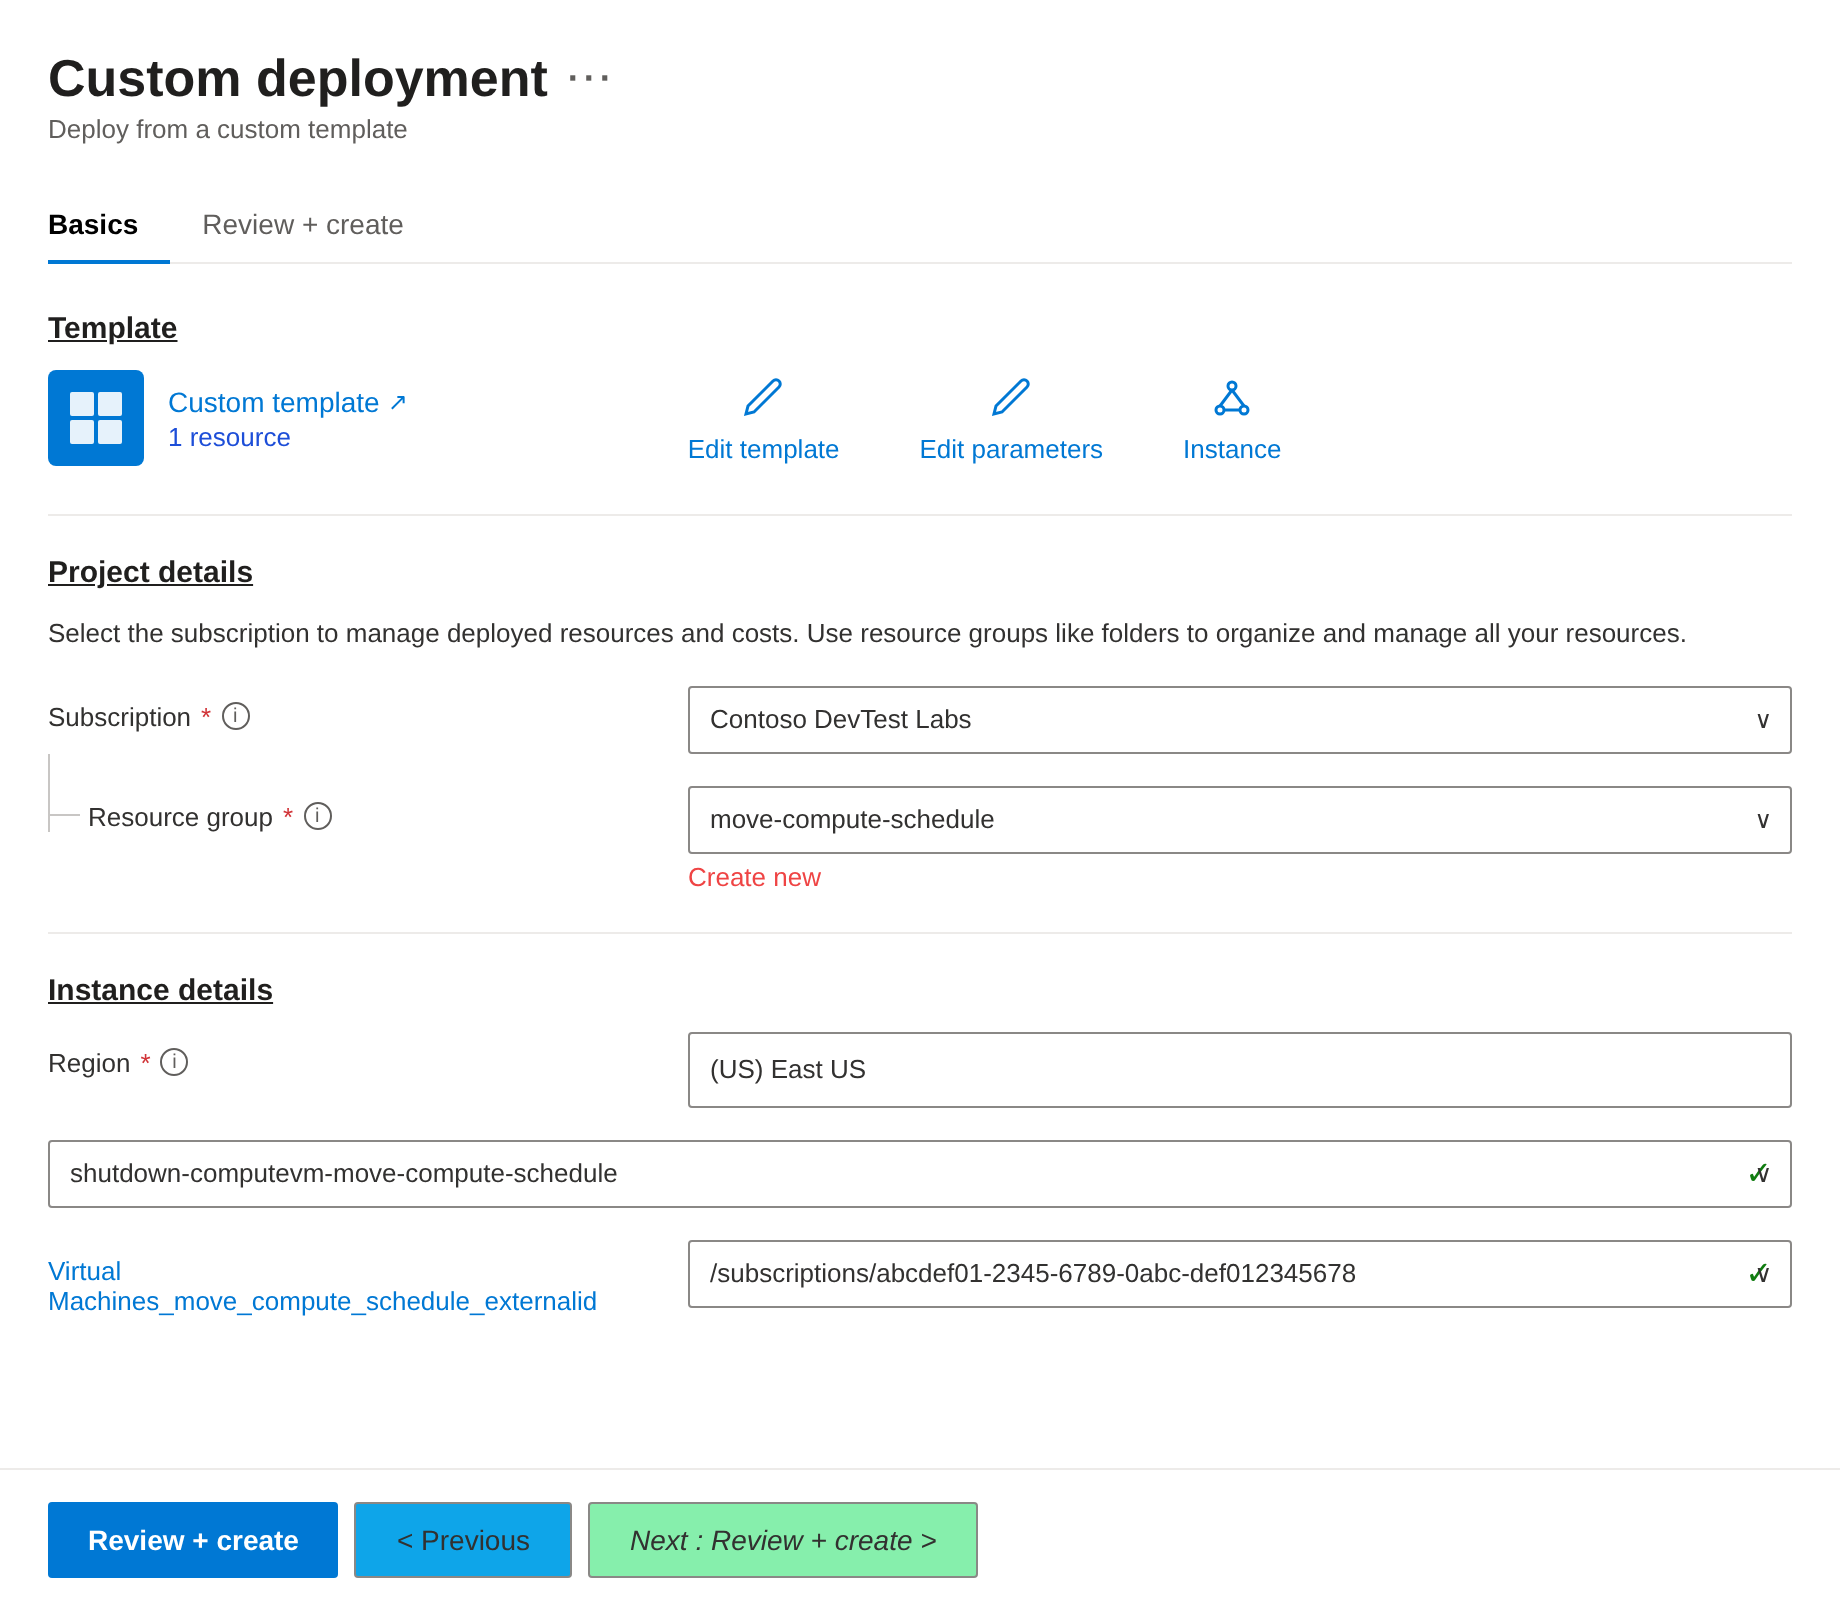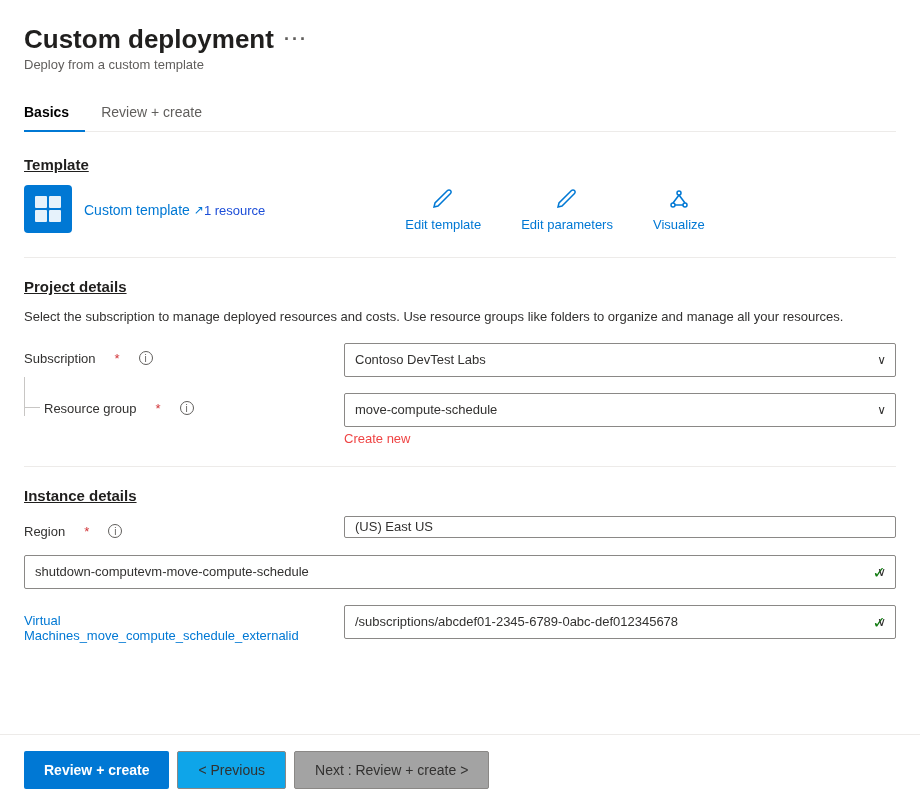--- a/index.html
+++ b/index.html
@@ -81,22 +81,21 @@
       justify-content: center;
       flex-shrink: 0;
     }
     .template-icon svg {
       width: 32px;
       height: 32px;
       fill: white;
     }
     .template-info {
       display: flex;
-      flex-direction: row;
-      align-items: flex-end;
+      flex-direction: column;
     }
     .template-link {
       color: #0078d4;
       font-size: 14px;
       cursor: pointer;
       display: flex;
       align-items: center;
       gap: 4px;
       text-decoration: none;
     }
@@ -144,21 +143,21 @@
     .form-label-col {
       width: 320px;
       flex-shrink: 0;
       padding-top: 8px;
     }
     .form-label {
       font-size: 13px;
       color: #323130;
       display: flex;
       align-items: center;
-      gap: 19px;
+      gap: 5px;
     }
     .form-label .required {
       color: #d13438;
     }
     .form-label .info-icon {
       width: 14px;
       height: 14px;
       border: 1px solid #605e5c;
       border-radius: 50%;
       display: inline-flex;
@@ -199,21 +198,21 @@
       font-size: 12px;
     }
     .form-input {
       width: 100%;
       padding: 6px 10px;
       border: 1px solid #8a8886;
       border-radius: 2px;
       font-size: 13px;
       color: #323130;
       background: #fff;
-      height: 22px;
+      height: 38px;
     }
     .create-new-link {
       color: #ef4444;
       font-size: 13px;
       cursor: pointer;
       margin-top: 4px;
       display: inline-block;
     }
     .resource-group-row {
       display: flex;
@@ -289,28 +288,29 @@
       background: #0ea5e9;
       color: #323130;
       border: 1px solid #8a8886;
       padding: 8px 20px;
       font-size: 14px;
       border-radius: 2px;
       cursor: pointer;
       height: 38px;
     }
     .btn-next {
-      background: #a3a3a3;
+      background: #86efac;
       color: #323130;
       border: 1px solid #8a8886;
       padding: 8px 20px;
       font-size: 14px;
       border-radius: 2px;
       cursor: pointer;
       height: 38px;
+      font-style: italic;
     }
     .content-area {
       padding-bottom: 100px;
     }
     .divider-line {
       border: none;
       border-top: 1px solid #edebe9;
       margin: 20px 0;
     }
   </style>
@@ -375,21 +375,21 @@
 
           <div class="template-action">
             <svg viewBox="0 0 24 24" xmlns="http://www.w3.org/2000/svg">
               <circle cx="12" cy="6" r="2" stroke="#0078d4" stroke-width="1.5" fill="none"></circle>
               <circle cx="6" cy="18" r="2" stroke="#0078d4" stroke-width="1.5" fill="none"></circle>
               <circle cx="18" cy="18" r="2" stroke="#0078d4" stroke-width="1.5" fill="none"></circle>
               <line x1="12" y1="8" x2="6" y2="16" stroke="#0078d4" stroke-width="1.5"></line>
               <line x1="12" y1="8" x2="18" y2="16" stroke="#0078d4" stroke-width="1.5"></line>
               <line x1="8" y1="18" x2="16" y2="18" stroke="#0078d4" stroke-width="1.5"></line>
             </svg>
-            <span>Visualize</span>
+            <span>Instance</span>
           </div>
         </div>
       </div>
     </div>
 
     <hr class="divider-line">
 
     <div class="project-details">
       <div class="section-title">Project details</div>
       <div class="project-desc">Select the subscription to manage deployed resources and costs. Use resource groups like folders to organize and manage all your resources.</div>

